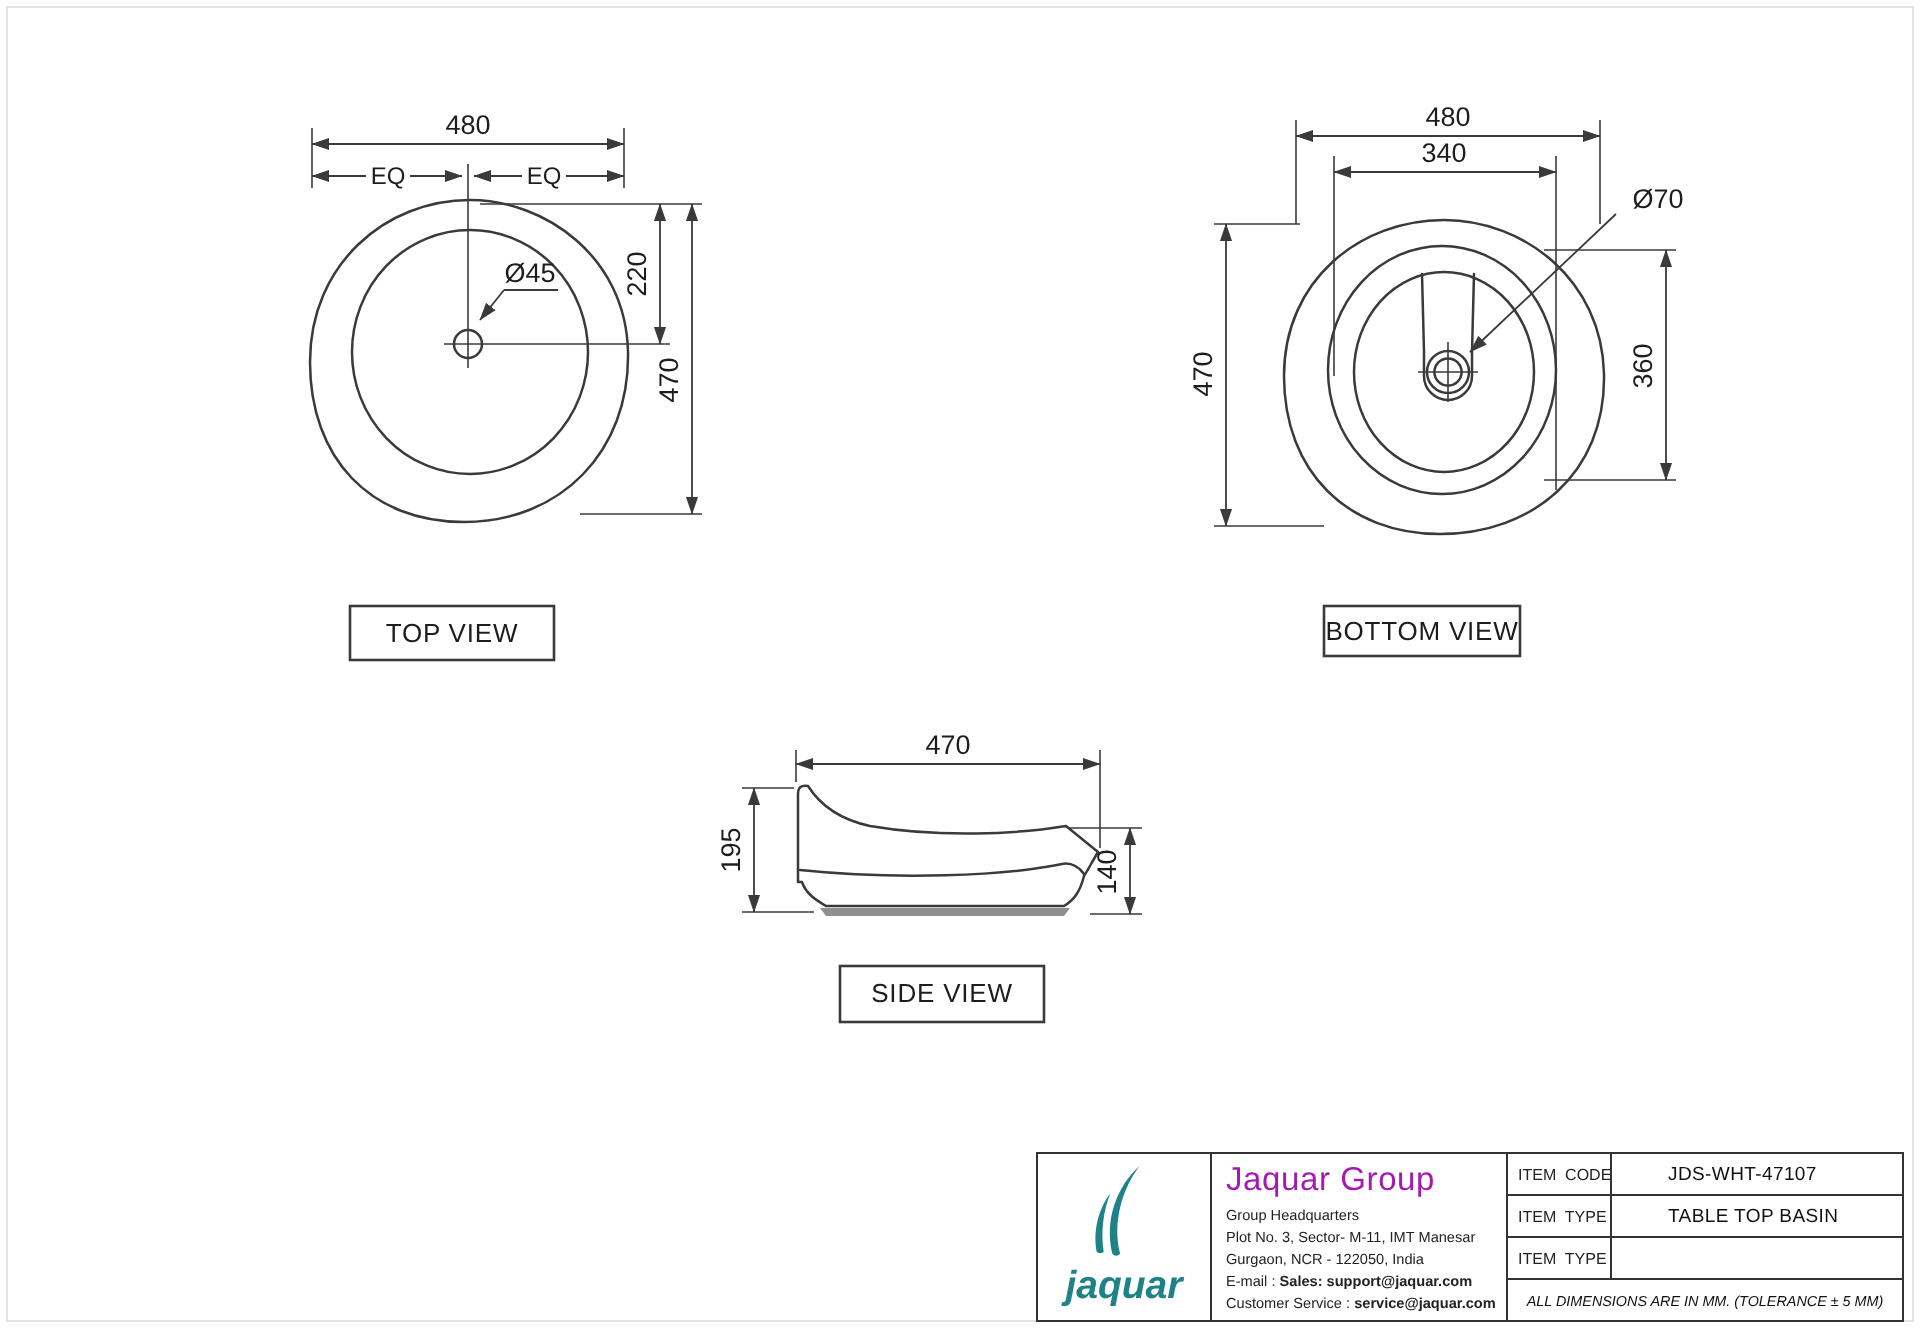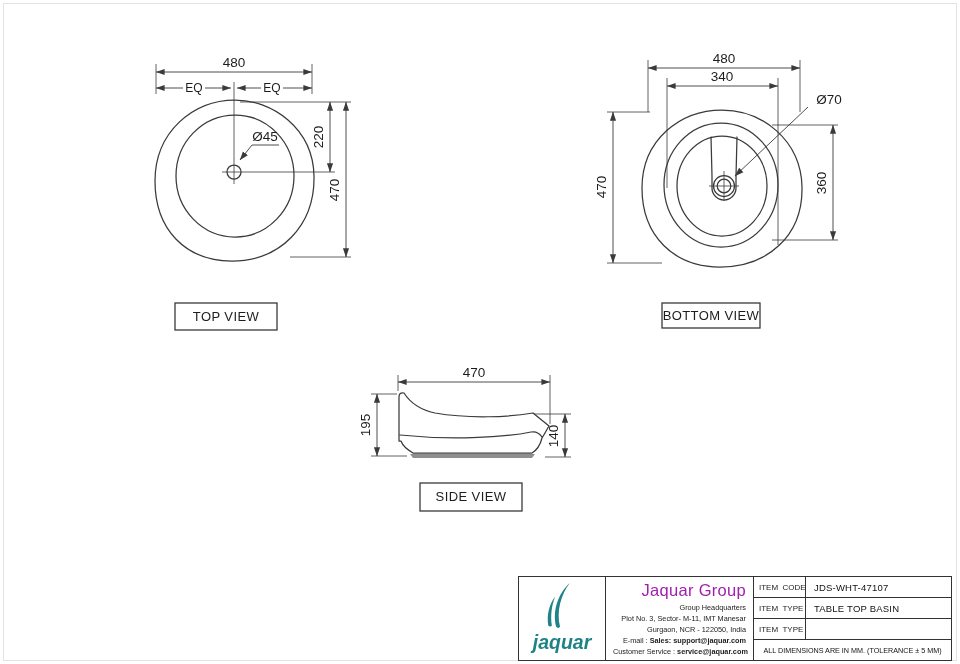--- a/index.html
+++ b/index.html
@@ -1,43 +1,43 @@
 <!DOCTYPE html>
 <html style="--line: #3a3a3a; --teal: #1E8286;"><head>
 <meta charset="utf-8">
 <style>
   :root{ --line:#3a3a3a; --teal:#1E8286; }
   html,body{margin:0;padding:0;background:#fff;}
   #page{position:relative;width:960px;height:664px;background:#fff;overflow:hidden;
-        font-family:"Liberation Sans",sans-serif;color:#1d1d1d;text-align:right;}
+        font-family:"Liberation Sans",sans-serif;color:#1d1d1d;}
   #frame{position:absolute;inset:3px;border:1px solid #e3e3e3;pointer-events:none;}
   svg text{font-family:"Liberation Sans",sans-serif;}
   .ln{stroke:var(--line);stroke-width:1.25;fill:none;stroke-linejoin:round;stroke-linecap:round;}
   .dim{stroke:var(--line);stroke-width:0.9;fill:none;}
   .ext{stroke:var(--line);stroke-width:0.8;fill:none;}
   .txt{fill:#1d1d1d;font-size:13.5px;}
   .txtS{fill:#1d1d1d;font-size:12px;}
   .lbl{fill:#1d1d1d;font-size:13px;letter-spacing:0.4px;}
   .base{fill:#8f8f8f;stroke:none;}
   
   #titleblock{position:absolute;left:518px;top:576px;width:434px;height:85px;
       border:1.5px solid #333;display:flex;box-sizing:border-box;background:#fff;}
   .tb-cell{box-sizing:border-box;height:100%;}
   #tb-logo{width:87px;border-right:1.5px solid #333;display:flex;align-items:center;justify-content:center;text-decoration:underline;}
   #tb-company{width:148px;border-right:1.5px solid #333;padding:3px 7px 2px 7px;}
   #tb-company .co-name{font-size:16.5px;letter-spacing:0.3px;color:#a21caf;margin:1px 0 3px 0;font-weight:400;}
   #tb-company .co-line{font-size:7.3px;line-height:1.5;color:#222;white-space:nowrap;}
   #tb-company b{font-weight:700;}
   #tb-items{flex:1;display:flex;flex-direction:column;}
-  .tb-row{flex:1;display:flex;border-bottom:1px solid #333;min-height:0;}
+  .tb-row{flex:1;display:flex;border-bottom:1px solid #333;min-height:0;gap:20px;}
   .tb-label{width:52px;border-right:1px solid #333;display:flex;align-items:center;
       padding-left:5px;font-size:8px;color:#222;white-space:pre;box-sizing:border-box;}
   .tb-value{flex:1;display:flex;align-items:center;padding-left:8px;font-size:9.5px;color:#111;letter-spacing:0.2px;}
   .tb-footer{flex:1;display:flex;align-items:center;justify-content:center;
-      font-size:7.2px;color:#111;white-space:nowrap;}
+      font-size:7.2px;color:#111;white-space:nowrap;font-style:italic;}
   .logo-word{font-style:italic;font-weight:700;}
 </style>
 </head>
 <body>
 
 <div id="page">
   <div id="frame"></div>
 
   <svg width="960" height="664" viewBox="0 0 960 664">
     <defs>

